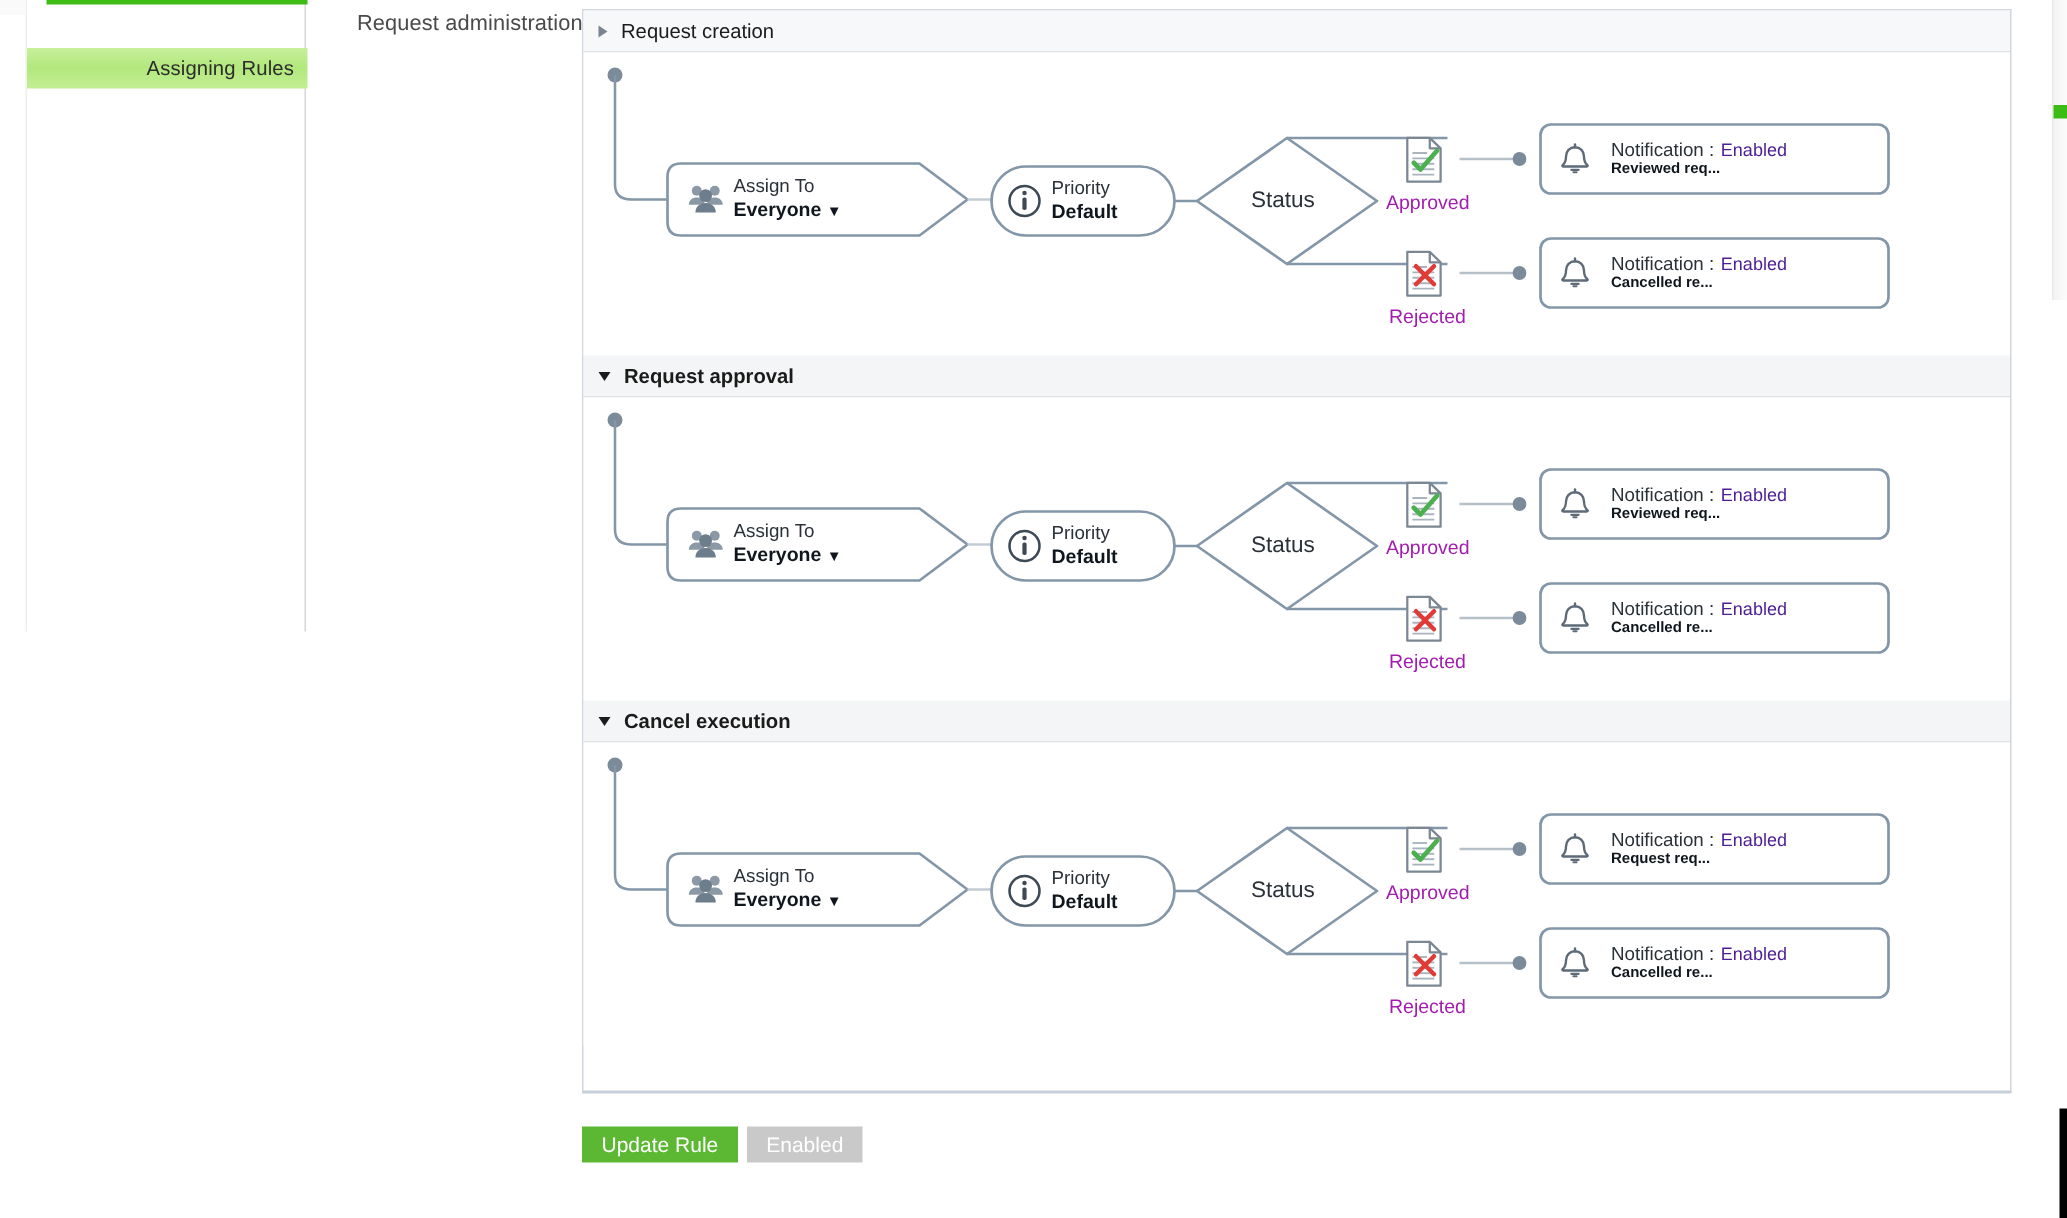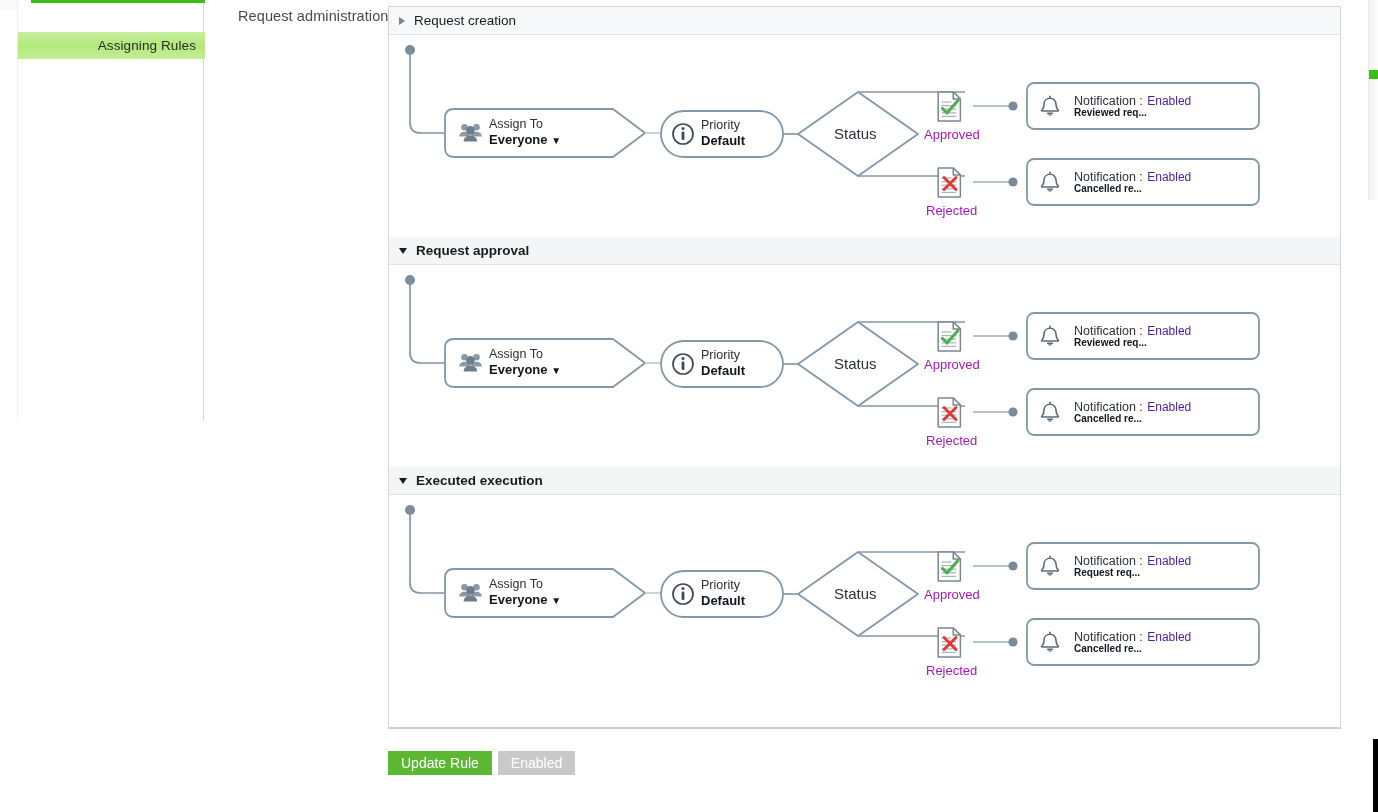--- a/index.html
+++ b/index.html
@@ -342,21 +342,21 @@
           <div class="node-text" style="left:685px;top:132px">
         <span class="nt-notif-k">Notification :</span>
         <span class="nt-notif-v">Enabled</span>
       </div>
           <div class="node-text nt-notif-msg" style="left:685px;top:148px">Cancelled re...</div>
         </div>
     </div>
 
     <div class="acc-header expanded">
       <span class="tri down"></span>
-      <span>Executed execution</span>
+      <span>Cancel execution</span>
     </div>
     <div class="acc-body b2 acc-body-last">
       <div class="flow" id="flow-3">
           <svg width="905" height="200" viewBox="0 0 905 200">
             <circle cx="21" cy="15" r="5" fill="#7b8b9a"></circle>
             <path d="M21 15 V88 Q21 98 32 98 H56" fill="none" stroke="#8497a8" stroke-width="1.7"></path>
             <path d="M65 74
                  H224
                  L256 98
                  L224 122

